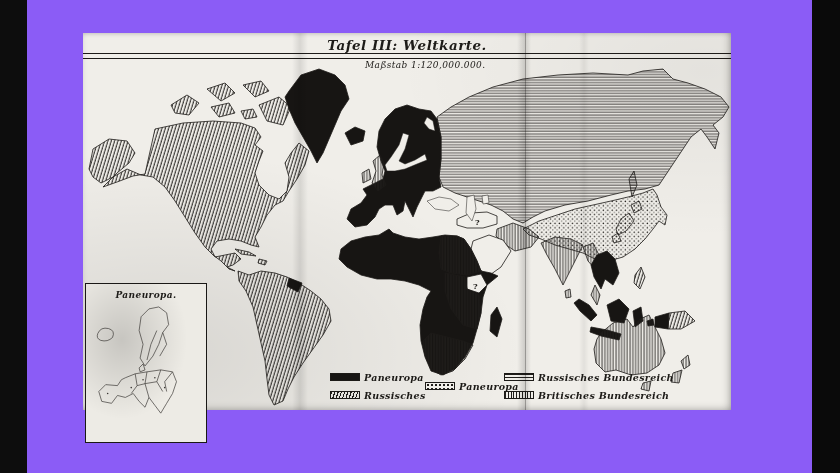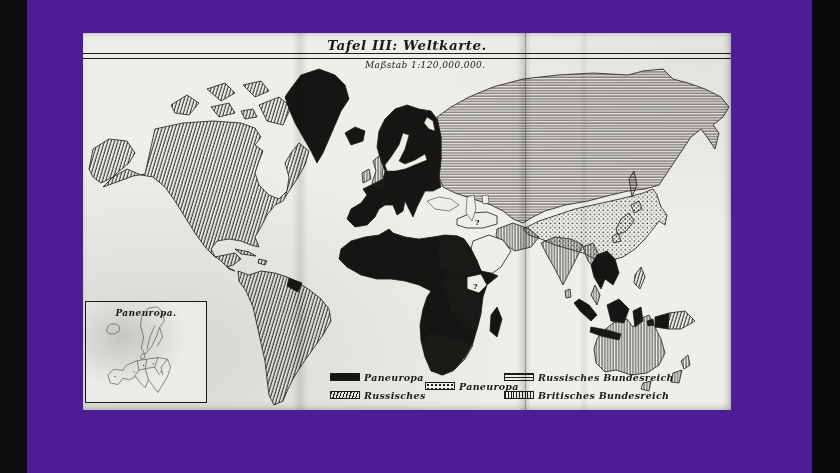--- a/index.html
+++ b/index.html
@@ -1,21 +1,21 @@
 <!DOCTYPE html>
 <html><head>
 <meta charset="utf-8">
 <style>
   html,body{margin:0;padding:0;}
   body{
     width:840px;height:473px;overflow:hidden;
     background:#252525;
     font-family:"DejaVu Serif","Liberation Serif",serif;
   }
-  .screen{position:relative;width:840px;height:473px;background:#4c1d95;}
+  .screen{position:relative;width:840px;height:473px;background:#8b5cf6;}
   .strip{position:absolute;top:0;height:473px;}
   .strip-left{left:0;width:27px;background:#0d0d0d;}
   .strip-right{left:812px;width:28px;background:#0a0a0a;}
 
   
   .page{
     position:absolute;left:83px;top:33px;width:648px;height:377px;
     background:
       radial-gradient(ellipse at 12% 85%, rgba(0,0,0,0.10), transparent 45%),
       radial-gradient(ellipse at 96% 10%, rgba(0,0,0,0.05), transparent 35%),
@@ -56,21 +56,21 @@
   .sw-dots{background-image:radial-gradient(circle,#201e1b 0.8px,rgba(0,0,0,0) 0.95px);background-size:4px 4px;}
   .sw-horiz{background:repeating-linear-gradient(180deg,#201e1b 0 1px,rgba(0,0,0,0) 1px 2.8px);}
   .sw-vert{background:repeating-linear-gradient(90deg,#201e1b 0 1px,rgba(0,0,0,0) 1px 2.8px);}
   .legend-label{
     position:absolute;left:34px;top:0;white-space:nowrap;
     font-size:9.5px;font-style:italic;font-weight:700;letter-spacing:0.3px;
   }
 
   
   .inset{
-    position:absolute;left:2px;top:268px;width:122px;height:102px;
+    position:absolute;left:2px;top:250px;width:122px;height:160px;
     border:1.6px solid #1a1816;box-sizing:border-box;
     background:
       radial-gradient(ellipse at 30% 35%, rgba(0,0,0,0.16), transparent 55%),
       #edebe5;
   }
   .inset-label{
     position:absolute;left:0;top:6px;width:100%;text-align:center;
     font-size:9px;font-style:italic;font-weight:700;letter-spacing:0.4px;
   }
   .inset-svg{position:absolute;left:0;top:0;width:100%;height:100%;}

